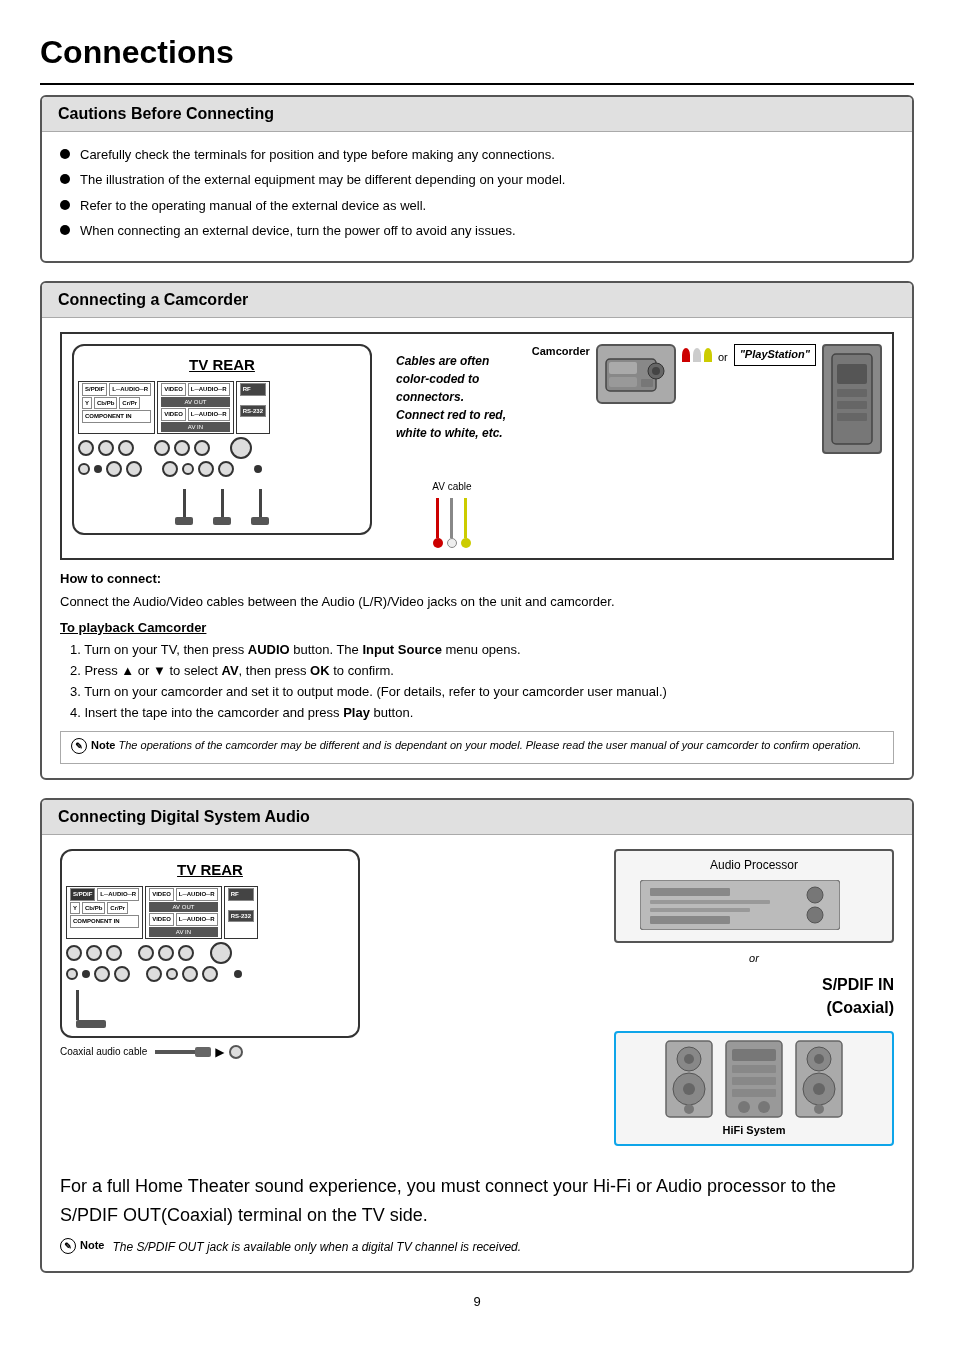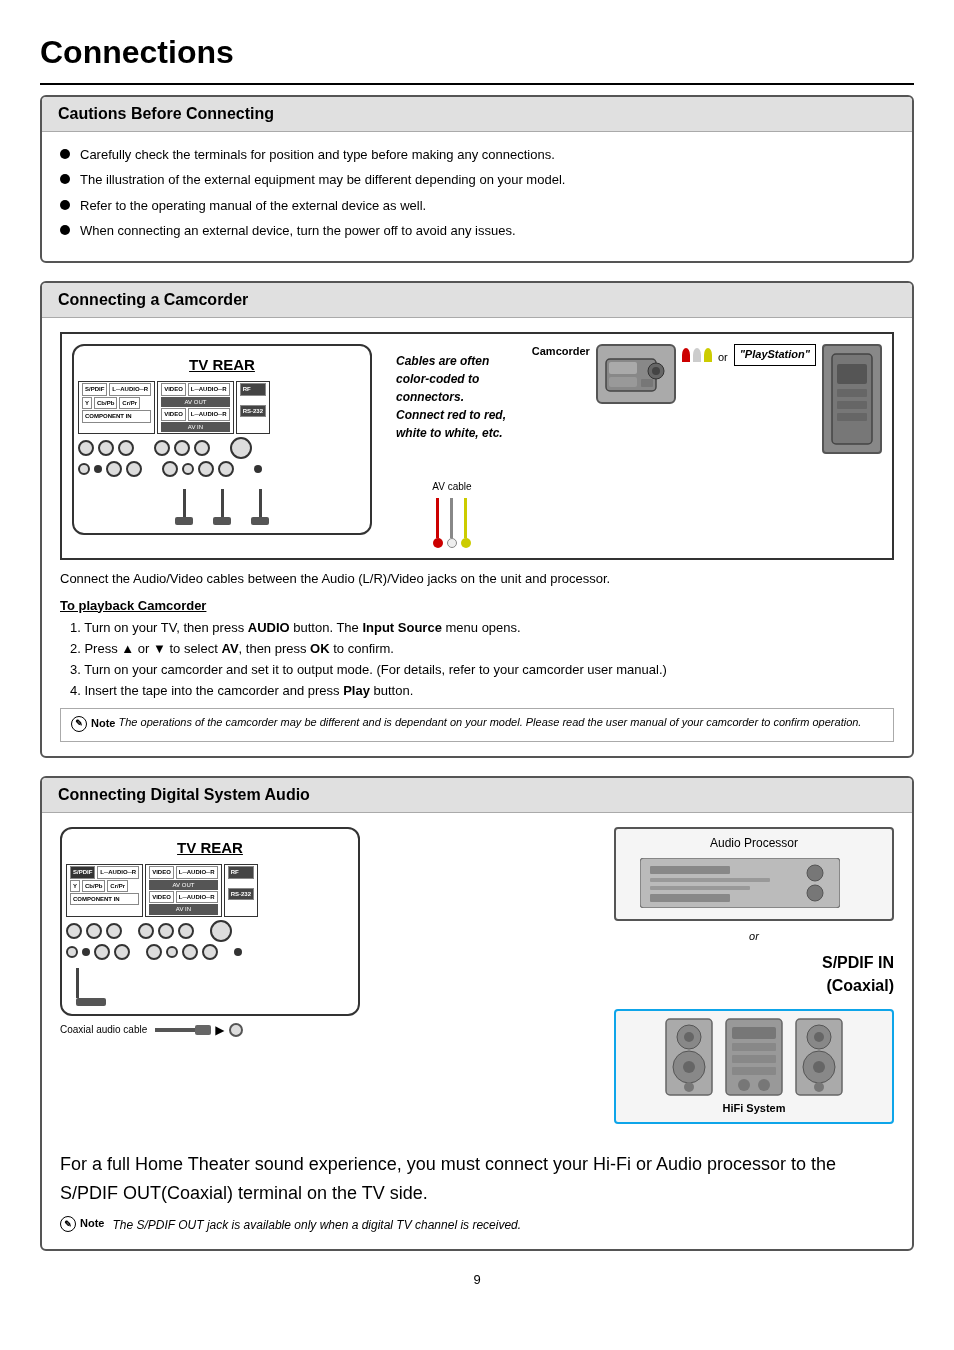--- a/index.html
+++ b/index.html
@@ -461,21 +461,22 @@
               <rect x="10" y="40" width="30" height="8" rx="1" fill="#666"></rect>
               <rect x="10" y="52" width="30" height="8" rx="1" fill="#666"></rect>
               <rect x="10" y="64" width="30" height="8" rx="1" fill="#666"></rect>
             </svg>
           </div>
         </div>
       </div>
     </div>
 
     <div class="how-to-connect">
-      <p>Connect the Audio/Video cables between the Audio (L/R)/Video jacks on the unit and processor.</p>
+      <h4>How to connect:</h4>
+      <p>Connect the Audio/Video cables between the Audio (L/R)/Video jacks on the unit and camcorder.</p>
       <h5>To playback Camcorder</h5>
       <ul class="steps-list">
       <li>1. Turn on your TV,  then press <strong>AUDIO</strong> button. The <strong>Input Source</strong> menu opens.</li>
           <li>2. Press ▲ or ▼ to select <strong>AV</strong>, then press <strong>OK</strong> to confirm.</li>
           <li>3. Turn on your camcorder and set it to output mode.  (For details, refer to your camcorder user manual.)</li>
           <li>4. Insert the tape into the camcorder and press <strong>Play</strong> button.</li>
         </ul>
       <div class="note-box">
         <div class="note-label">
           <span class="note-icon">✎</span>

